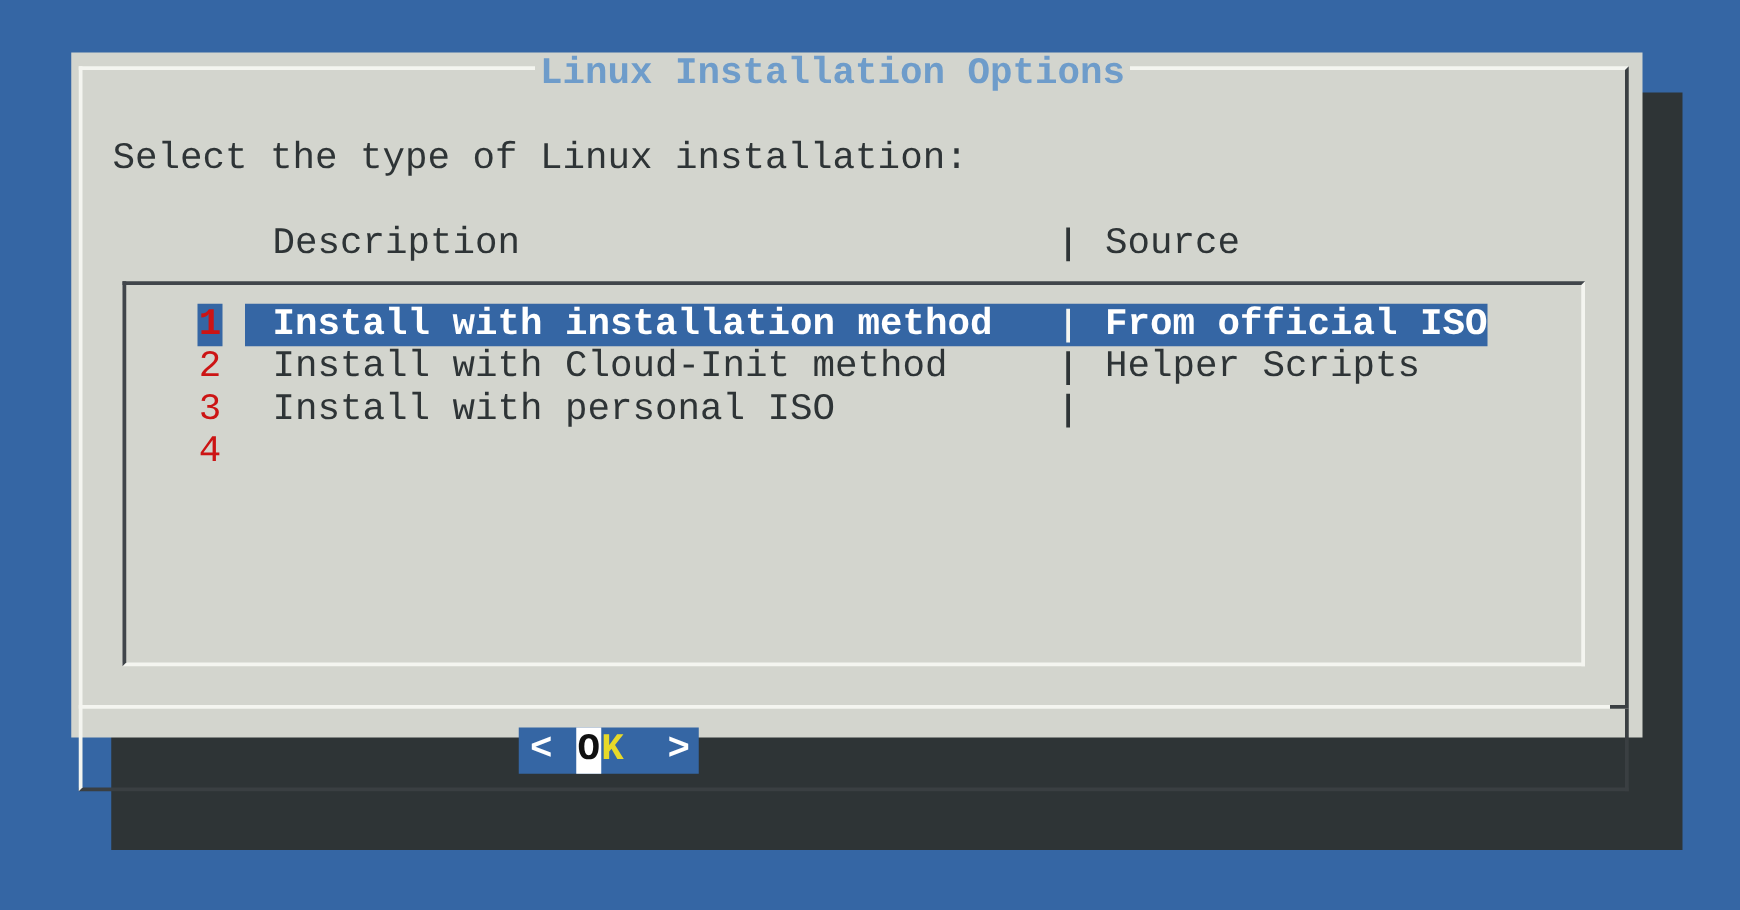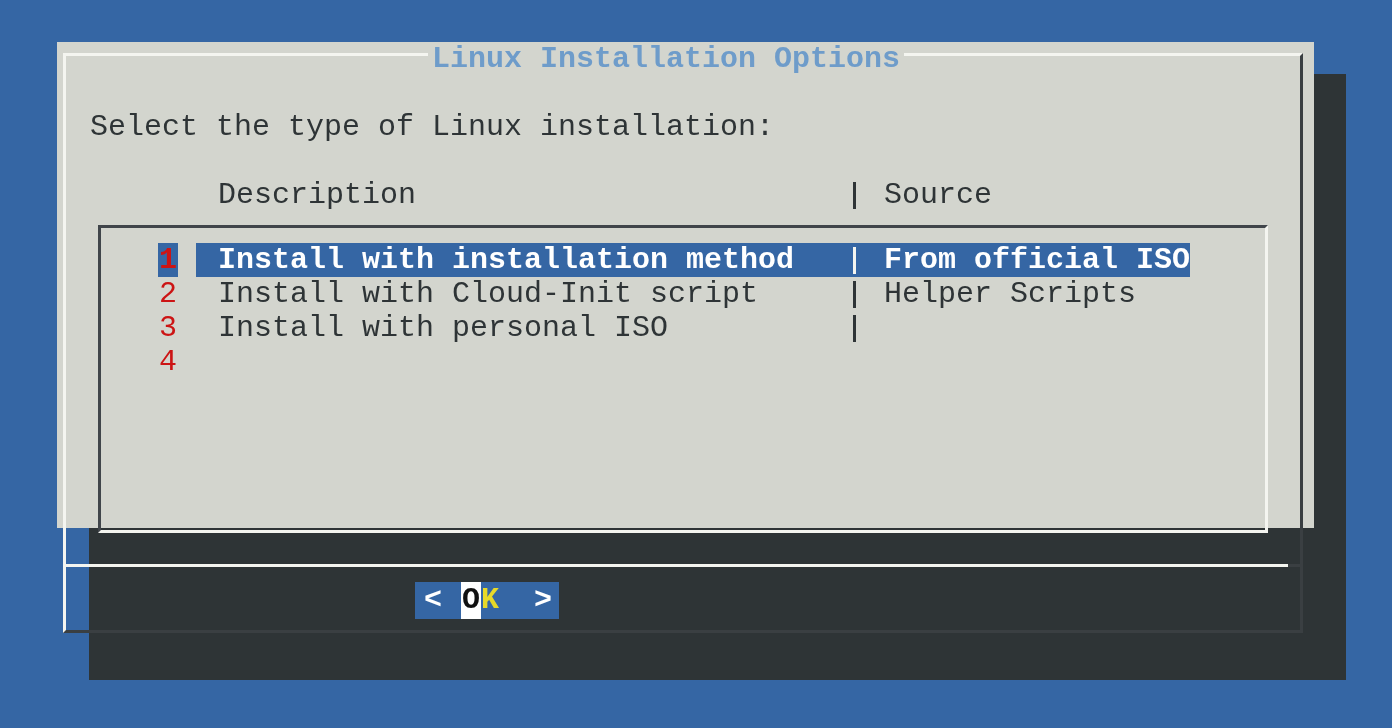--- a/index.html
+++ b/index.html
@@ -14,21 +14,21 @@
   }
   .screen { position: relative; width: 1392px; height: 728px; }
 
   .dialog-shadow {
     position: absolute; left: 89px; top: 74px;
     width: 1257px; height: 606px;
     background: #2e3436;
   }
   .dialog {
     position: absolute; left: 57px; top: 42px;
-    width: 1257px; height: 486px;
+    width: 1257px; height: 548px;
     background: #d3d5ce;
   }
   .dialog-frame {
     position: absolute; left: 6px; top: 11px;
     width: 1240px; height: 580px;
     box-sizing: border-box;
     border-top: 3px solid #f4f5f0;
     border-left: 3px solid #f4f5f0;
     border-right: 3px solid #3a3f42;
     border-bottom: 3px solid #3a3f42;
@@ -145,21 +145,21 @@
       <div class="menu-row r0 selected">
         <div class="hl-band"></div>
         <span class="tag">1</span>
         <span class="desc">Install with installation method</span>
         <div class="vbar"></div>
         <span class="src">From official ISO</span>
       </div>
 
       <div class="menu-row r1">
         <span class="tag">2</span>
-        <span class="desc">Install with Cloud-Init script</span>
+        <span class="desc">Install with Cloud-Init method</span>
         <div class="vbar"></div>
         <span class="src">Helper Scripts</span>
       </div>
 
       <div class="menu-row r2">
         <span class="tag">3</span>
         <span class="desc">Install with personal ISO</span>
         <div class="vbar"></div>
       </div>
 

